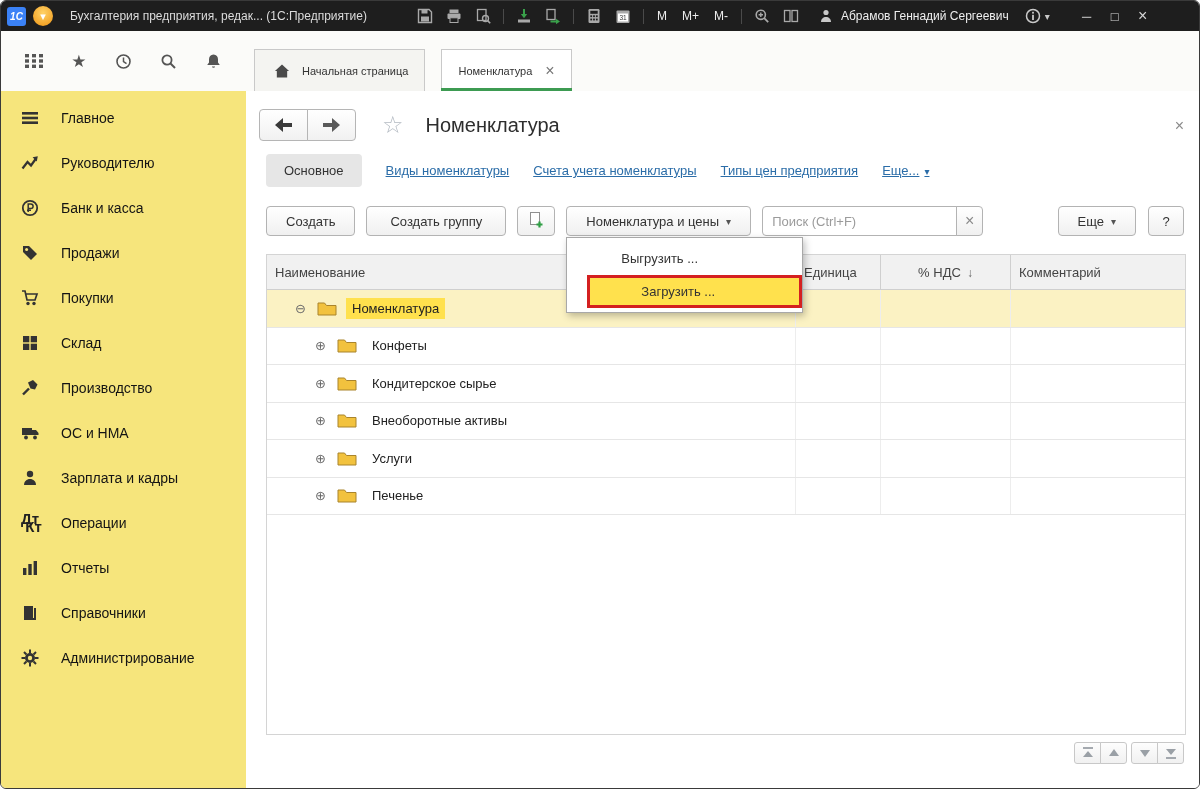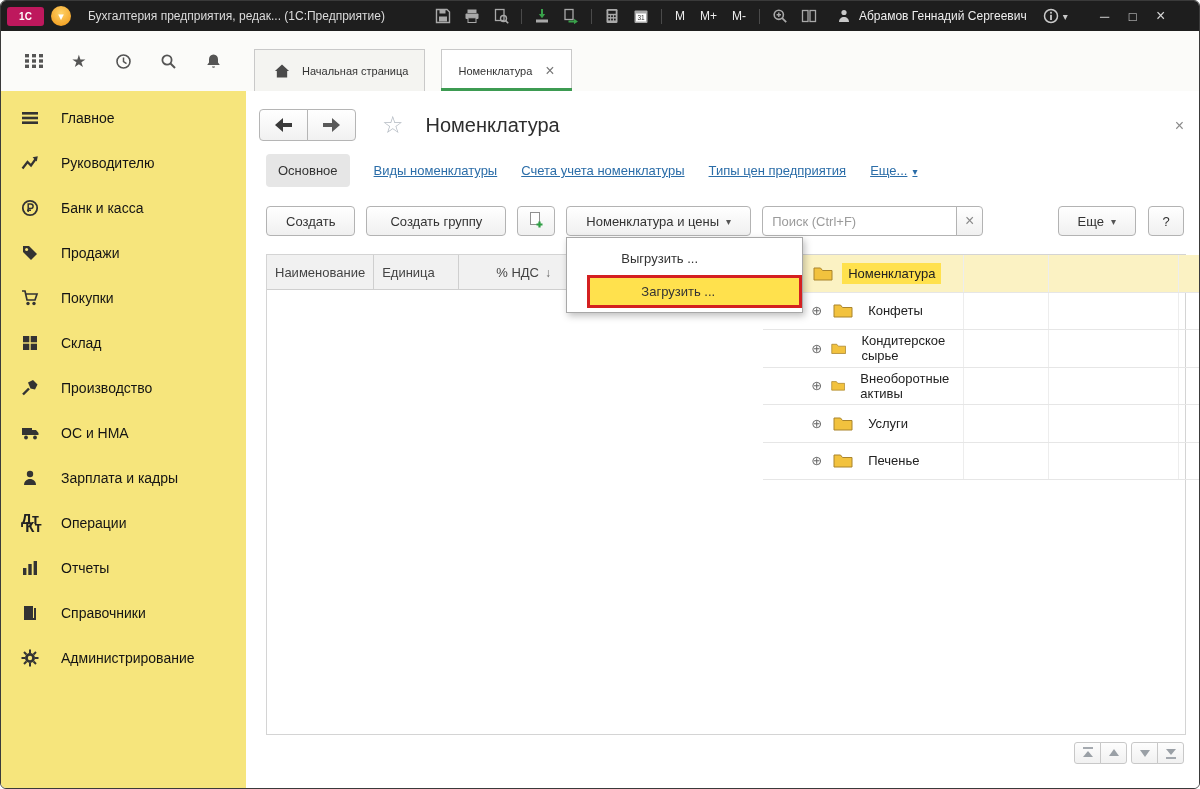--- a/index.html
+++ b/index.html
@@ -3,22 +3,22 @@
 <meta charset="utf-8">
 <style>
   * { margin:0; padding:0; box-sizing:border-box; }
   html,body { width:1200px; height:789px; font-family:"Liberation Sans","DejaVu Sans",sans-serif; }
   .window { width:1200px; height:789px; border:1px solid #3a3a3a; border-radius:6px; overflow:hidden;
             display:flex; flex-direction:column; background:#fff; }
 
   
   .titlebar { height:30px; background:#1e1e1e; display:flex; align-items:center; padding:0 6px; gap:7px;
               color:#e8e8e8; font-size:12px; flex:0 0 auto; }
-  .logo1c { width:37px; height:19px; background:#be185d; color:#fff; font-weight:bold; font-size:10px;
-            border-radius:3px; display:grid; place-items:center; }
+  .logo1c { width:19px; height:19px; background:#3b82f6; color:#fff; font-weight:bold; font-size:10px;
+            border-radius:3px; display:grid; place-items:center;font-style:italic; }
   .startbtn { width:20px; height:20px; border-radius:50%; background:radial-gradient(circle at 50% 35%, #ffd267, #ef9413);
               display:grid; place-items:center; cursor:default; }
   .startbtn::before { content:"▾"; color:#fff; font-size:11px; line-height:1; }
   .tb-title { margin-left:10px; color:#dcdcdc; white-space:nowrap; }
   .tb-icons { margin-left:42px; display:flex; align-items:center; gap:11px; flex:1; }
   .ticon { display:grid; place-items:center; width:18px; height:18px; }
   .vsep { width:1px; height:15px; background:#4a4a4a; }
   .membtn { color:#eee; font-size:12px; padding:0 2px; }
   .tb-user { display:flex; align-items:center; gap:6px; margin-left:6px; }
   .tb-user span { color:#eee; white-space:nowrap; }
@@ -58,21 +58,21 @@
   .navbtn { width:49px; height:32px; background:linear-gradient(#ffffff,#f1f1f1); border:1px solid #b5b5b5;
             display:grid; place-items:center; }
   .navbtn.back { border-radius:4px 0 0 4px; }
   .navbtn.fwd { border-radius:0 4px 4px 0; margin-left:-1px; }
   .favstar { margin-left:26px; color:#b3bac2; font-size:24px; line-height:1; }
   .g-star-o::before { content:"☆"; }
   .ptitle { margin-left:22px; font-size:20px; color:#2e2e2e; }
   .pclose { margin-left:auto; color:#8a8a8a; font-size:19px; }
 
   .sectabs { margin:13px 15px 0 20px; display:flex; align-items:center; gap:24px; font-size:13px; }
-  .seg-active { background:#e6e6e6; border-radius:4px; padding:9px 12px; color:#333; }
+  .seg-active { background:#e6e6e6; border-radius:4px; padding:9px 18px; color:#333; }
   .seclink { color:#2b6da8; text-decoration:underline; cursor:default; white-space:nowrap; }
   .morelink { color:#2b6da8; text-decoration:underline; display:flex; gap:5px; align-items:center; }
   .morelink .g-caret::before { font-size:10px; text-decoration:none; }
 
   .toolbar { margin:19px 15px 0 20px; display:flex; align-items:center; gap:11px; height:30px; }
   .btn { height:30px; background:linear-gradient(#ffffff,#f0f0f0); border:1px solid #b3b3b3; border-radius:4px;
          padding:0 19px; font-size:13px; color:#333; display:flex; align-items:center; gap:7px; white-space:nowrap; }
   .btn.wide { padding:0 23px; }
   .iconbtn { width:38px; padding:0; justify-content:center; }
   .menu-wrap { position:relative; }
@@ -87,21 +87,21 @@
   .helpbtn { width:36px; padding:0; justify-content:center; }
 
   
   .dropdown { position:absolute; left:0; top:31px; width:237px; background:#fff; border:1px solid #a8a8a8;
               box-shadow:2px 3px 7px rgba(0,0,0,.25); z-index:20; padding:4px 0; }
   .dd-item { height:33px; display:flex; align-items:center; padding-left:54px; font-size:13px; color:#333; }
   .dd-item.hl { background:#ffe14d; border:3px solid #d42020; padding-left:51px;margin-left:20px; }
 
   
   .grid { margin:18px 15px 0 20px; width:920px; height:481px; border:1px solid #d4d4d4;
-          display:flex; flex-direction:row; }
+          display:flex; flex-direction:column; }
   .ghead { height:35px; background:#f1f1f1; border-bottom:1px solid #cfcfcf; display:flex; font-size:13px; color:#444; }
   .hc { display:flex; align-items:center; padding:0 8px; }
   .hc + .hc { border-left:1px solid #cfcfcf; }
   .c-name { flex:1 1 auto; min-width:0; }
   .c-unit { width:85px; flex:0 0 auto; }
   .c-vat { width:130px; flex:0 0 auto; }
   .c-comment { width:175px; flex:0 0 auto; }
   .hc.c-vat { justify-content:center; gap:6px; }
   .g-sort::before { content:"↓"; color:#666; font-size:12px; }
   .gbody { flex:1; display:flex; flex-direction:column; }

